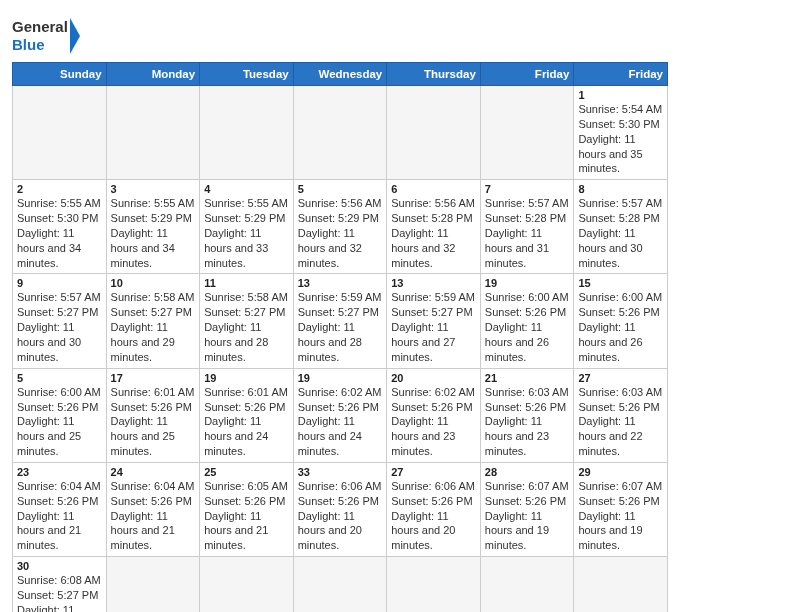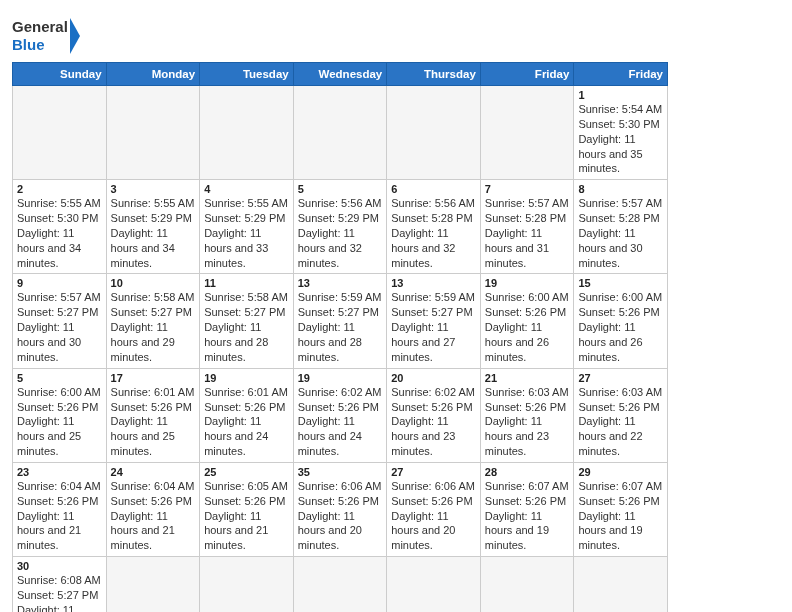--- a/index.html
+++ b/index.html
@@ -229,21 +229,21 @@
           </td>
           <td>
             <span class="day-num">24</span>
             <div class="day-info">Sunrise: 6:04 AM<br>Sunset: 5:26 PM<br>Daylight: 11 hours and 21 minutes.</div>
           </td>
           <td>
             <span class="day-num">25</span>
             <div class="day-info">Sunrise: 6:05 AM<br>Sunset: 5:26 PM<br>Daylight: 11 hours and 21 minutes.</div>
           </td>
           <td>
-            <span class="day-num">35</span>
+            <span class="day-num">33</span>
             <div class="day-info">Sunrise: 6:06 AM<br>Sunset: 5:26 PM<br>Daylight: 11 hours and 20 minutes.</div>
           </td>
           <td>
             <span class="day-num">27</span>
             <div class="day-info">Sunrise: 6:06 AM<br>Sunset: 5:26 PM<br>Daylight: 11 hours and 20 minutes.</div>
           </td>
           <td>
             <span class="day-num">28</span>
             <div class="day-info">Sunrise: 6:07 AM<br>Sunset: 5:26 PM<br>Daylight: 11 hours and 19 minutes.</div>
           </td>

